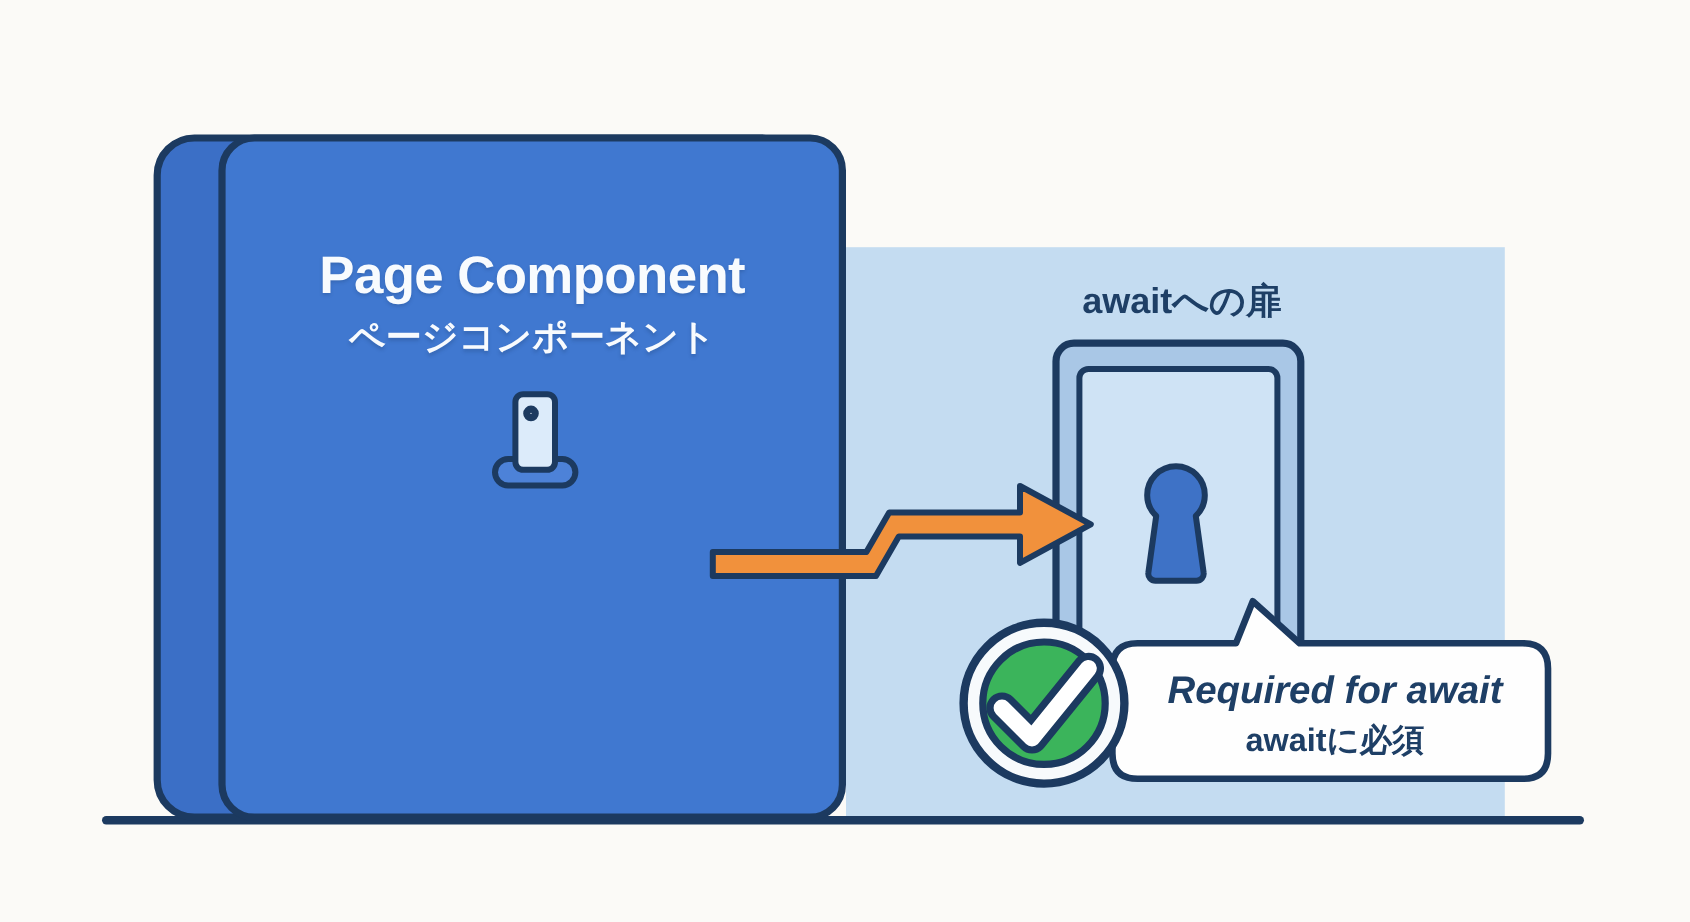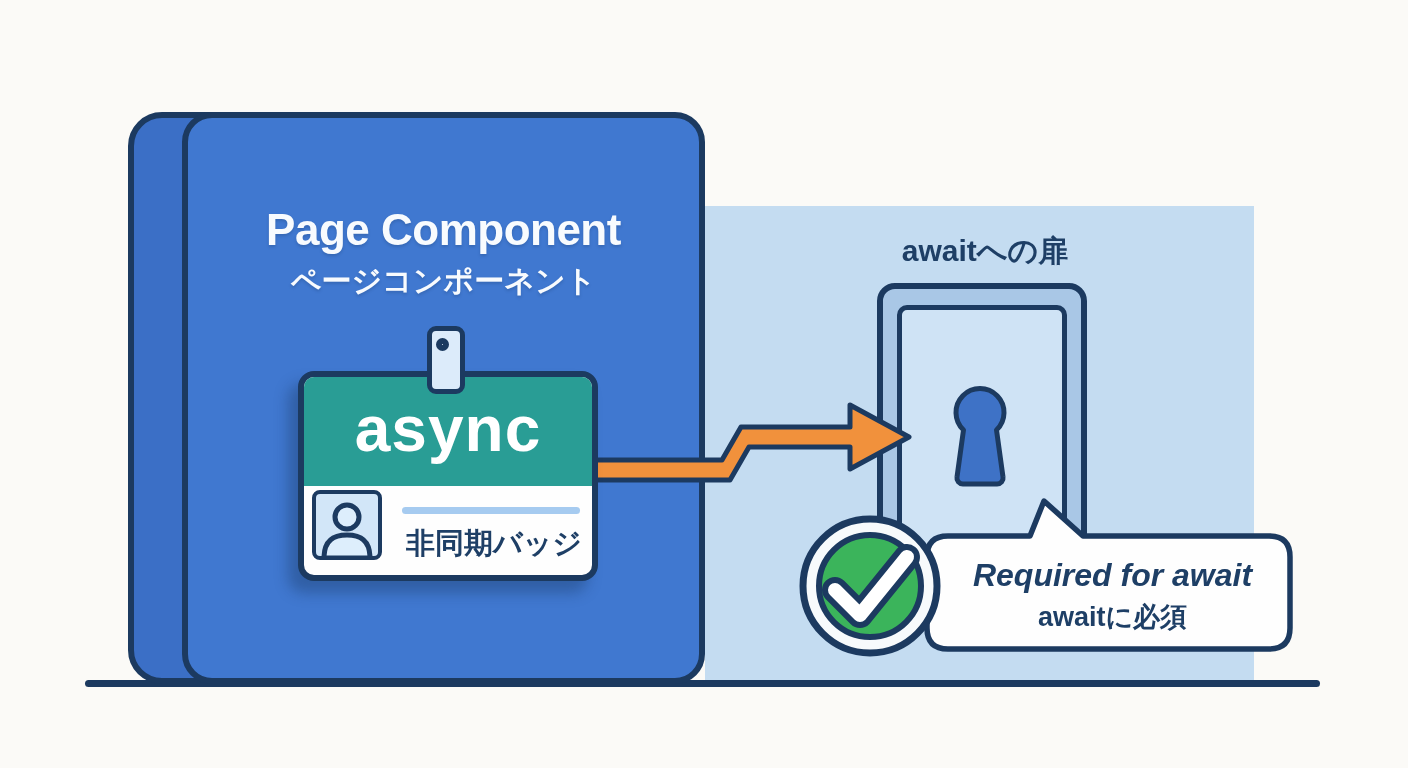--- a/index.html
+++ b/index.html
@@ -92,25 +92,14 @@
     <circle cx="80" cy="80" r="67" style="fill:#f7fafc;stroke:var(--outline-navy);stroke-width:7;"></circle>
     <circle cx="80" cy="80" r="51" style="fill:var(--check-green);stroke:var(--outline-navy);stroke-width:6;"></circle>
     <path d="M 45 84 L 70 109 L 117 51" fill="none" style="stroke:var(--outline-navy);stroke-width:26;stroke-linecap:round;stroke-linejoin:round;"></path>
     <path d="M 45 84 L 70 109 L 117 51" fill="none" style="stroke:#ffffff;stroke-width:14;stroke-linecap:round;stroke-linejoin:round;"></path>
   </svg>
 
   <div class="abs clip-slot"></div>
   <div class="abs clip">
     <div class="abs clip-ring"></div>
   </div>
-  <div class="abs badge-body">
-    <div class="abs badge-teal">async</div>
-    <div class="abs photo-box">
-      <svg viewBox="0 0 62 62" width="62" height="62">
-        <circle cx="31" cy="23" r="12" style="fill:#ddeefc;stroke:var(--outline-navy);stroke-width:5;"></circle>
-        <path d="M 8 64 C 8 46 18 41 31 41 C 44 41 54 46 54 64 Z" style="fill:#ddeefc;stroke:var(--outline-navy);stroke-width:5;stroke-linejoin:round;"></path>
-      </svg>
-    </div>
-    <div class="abs divider"></div>
-    <div class="abs badge-sublabel">非同期バッジ</div>
-  </div>
 
 </div>
 
 </body></html>

